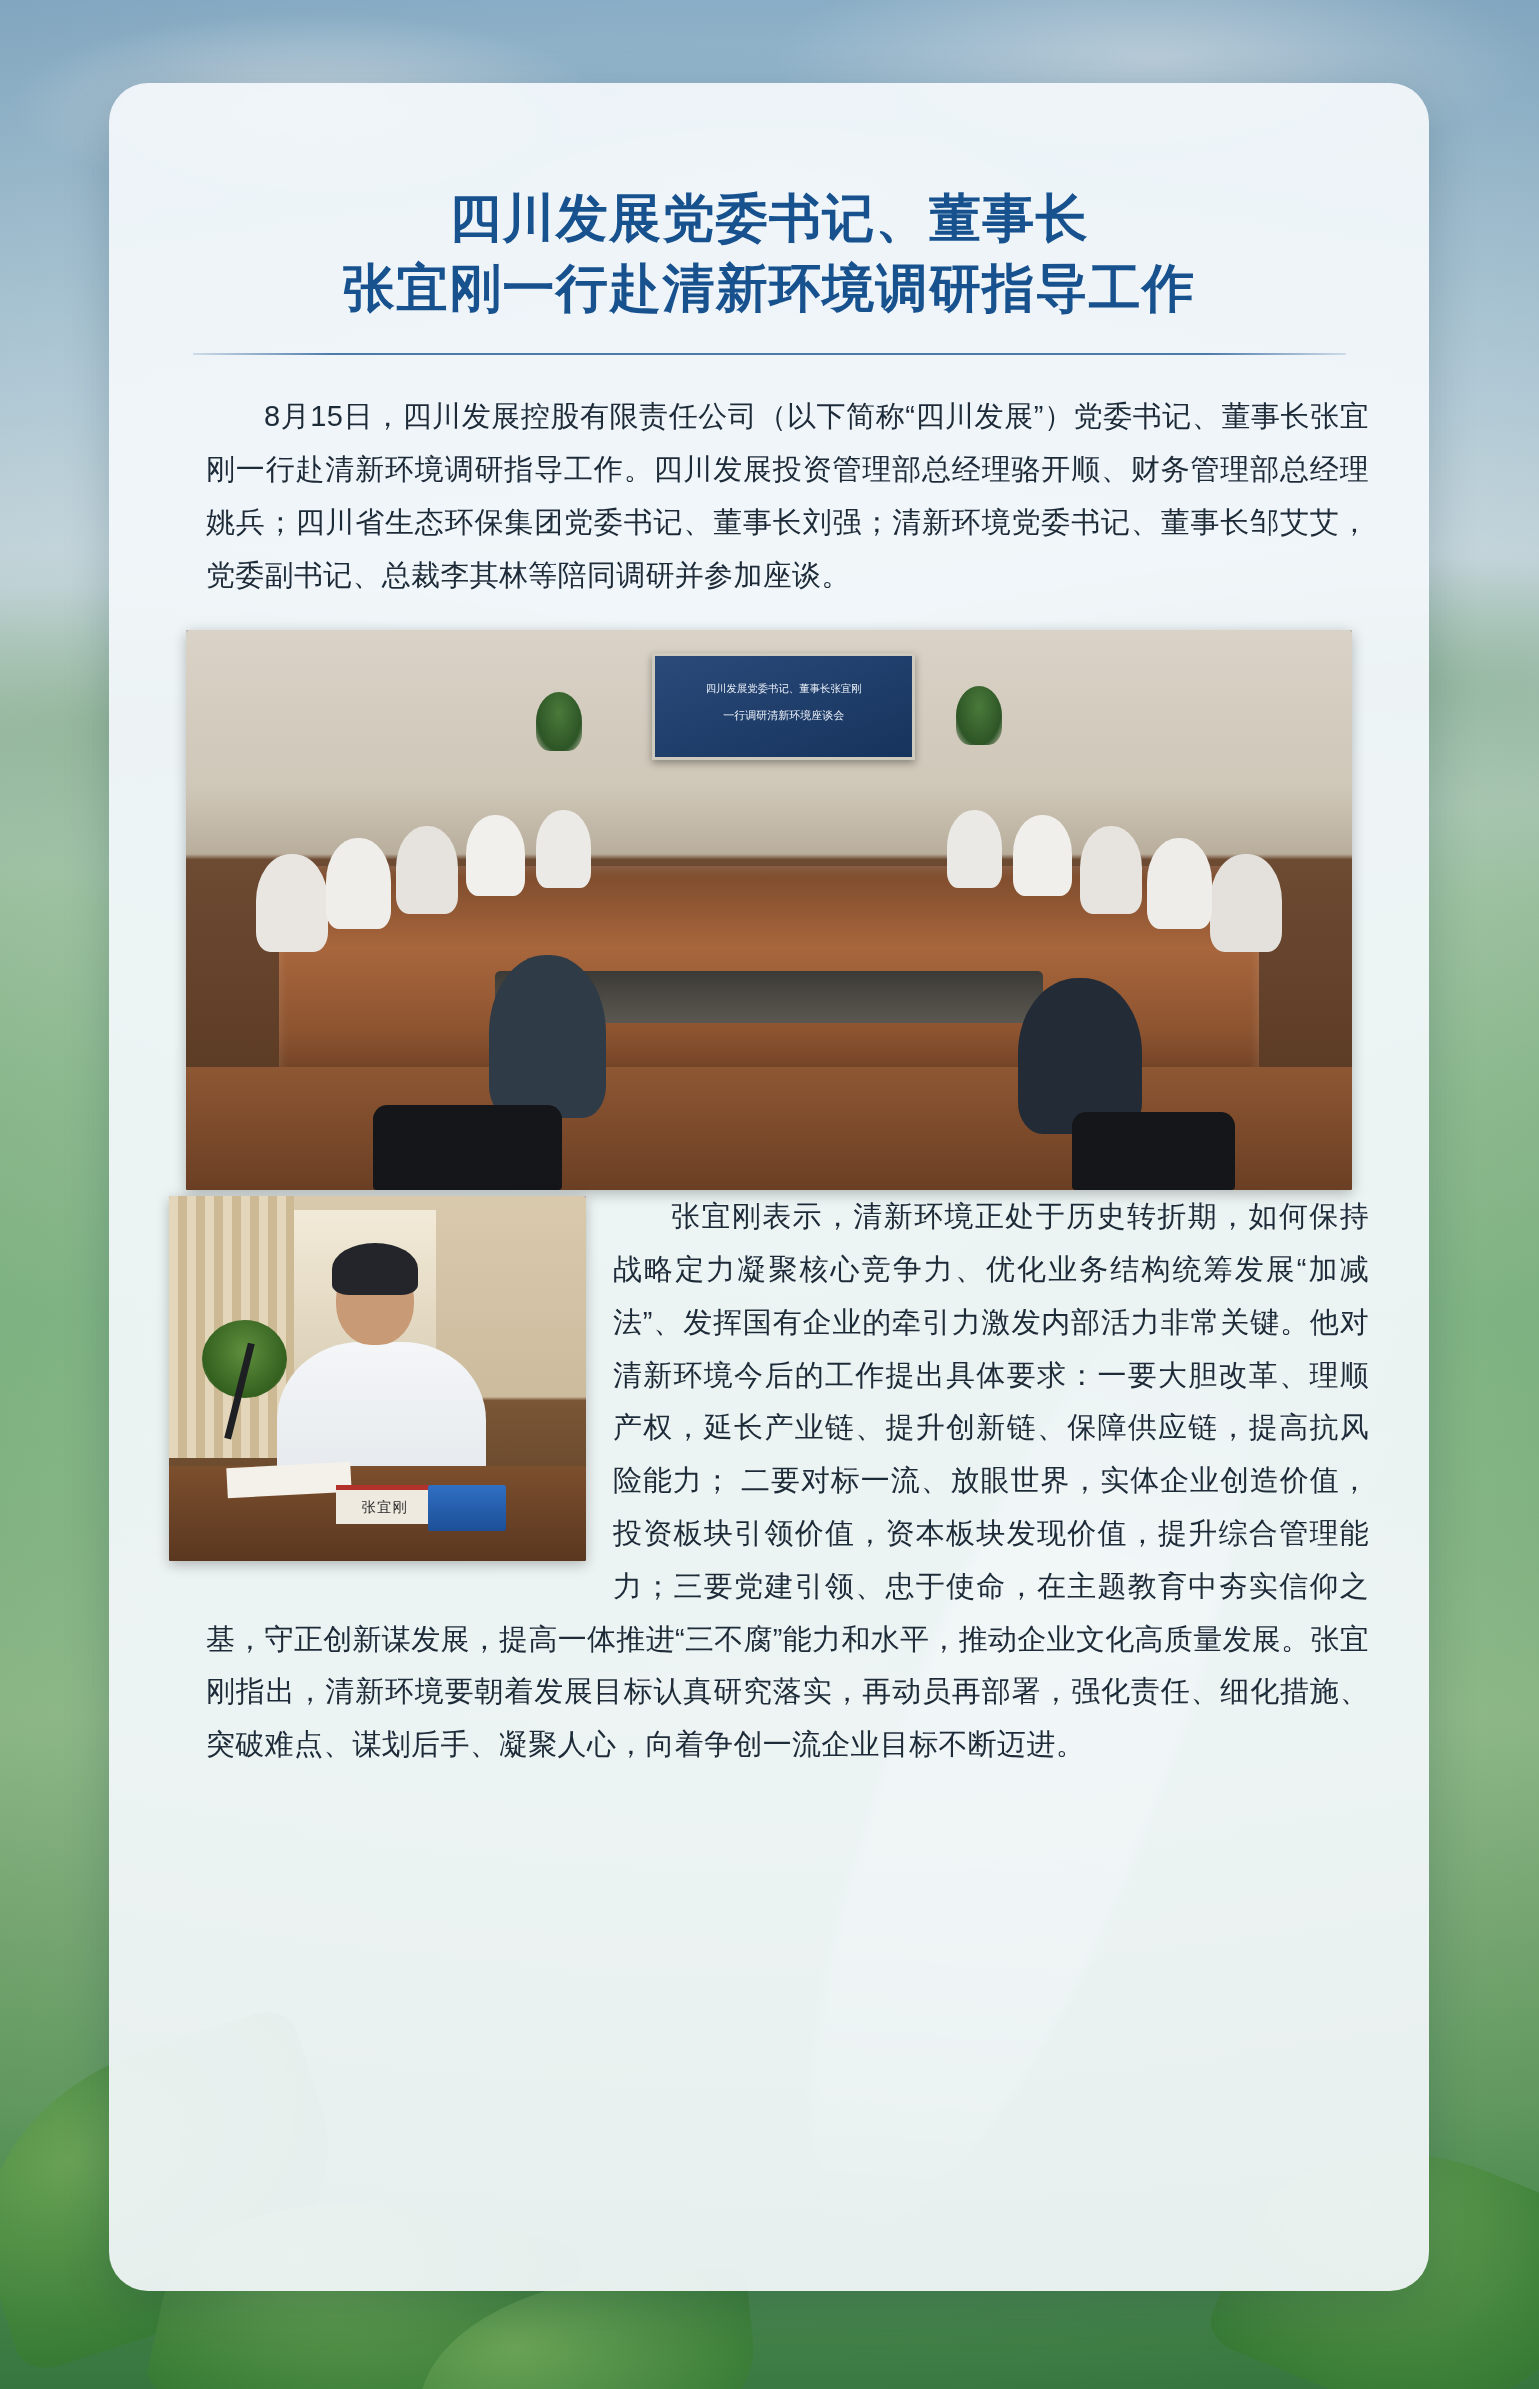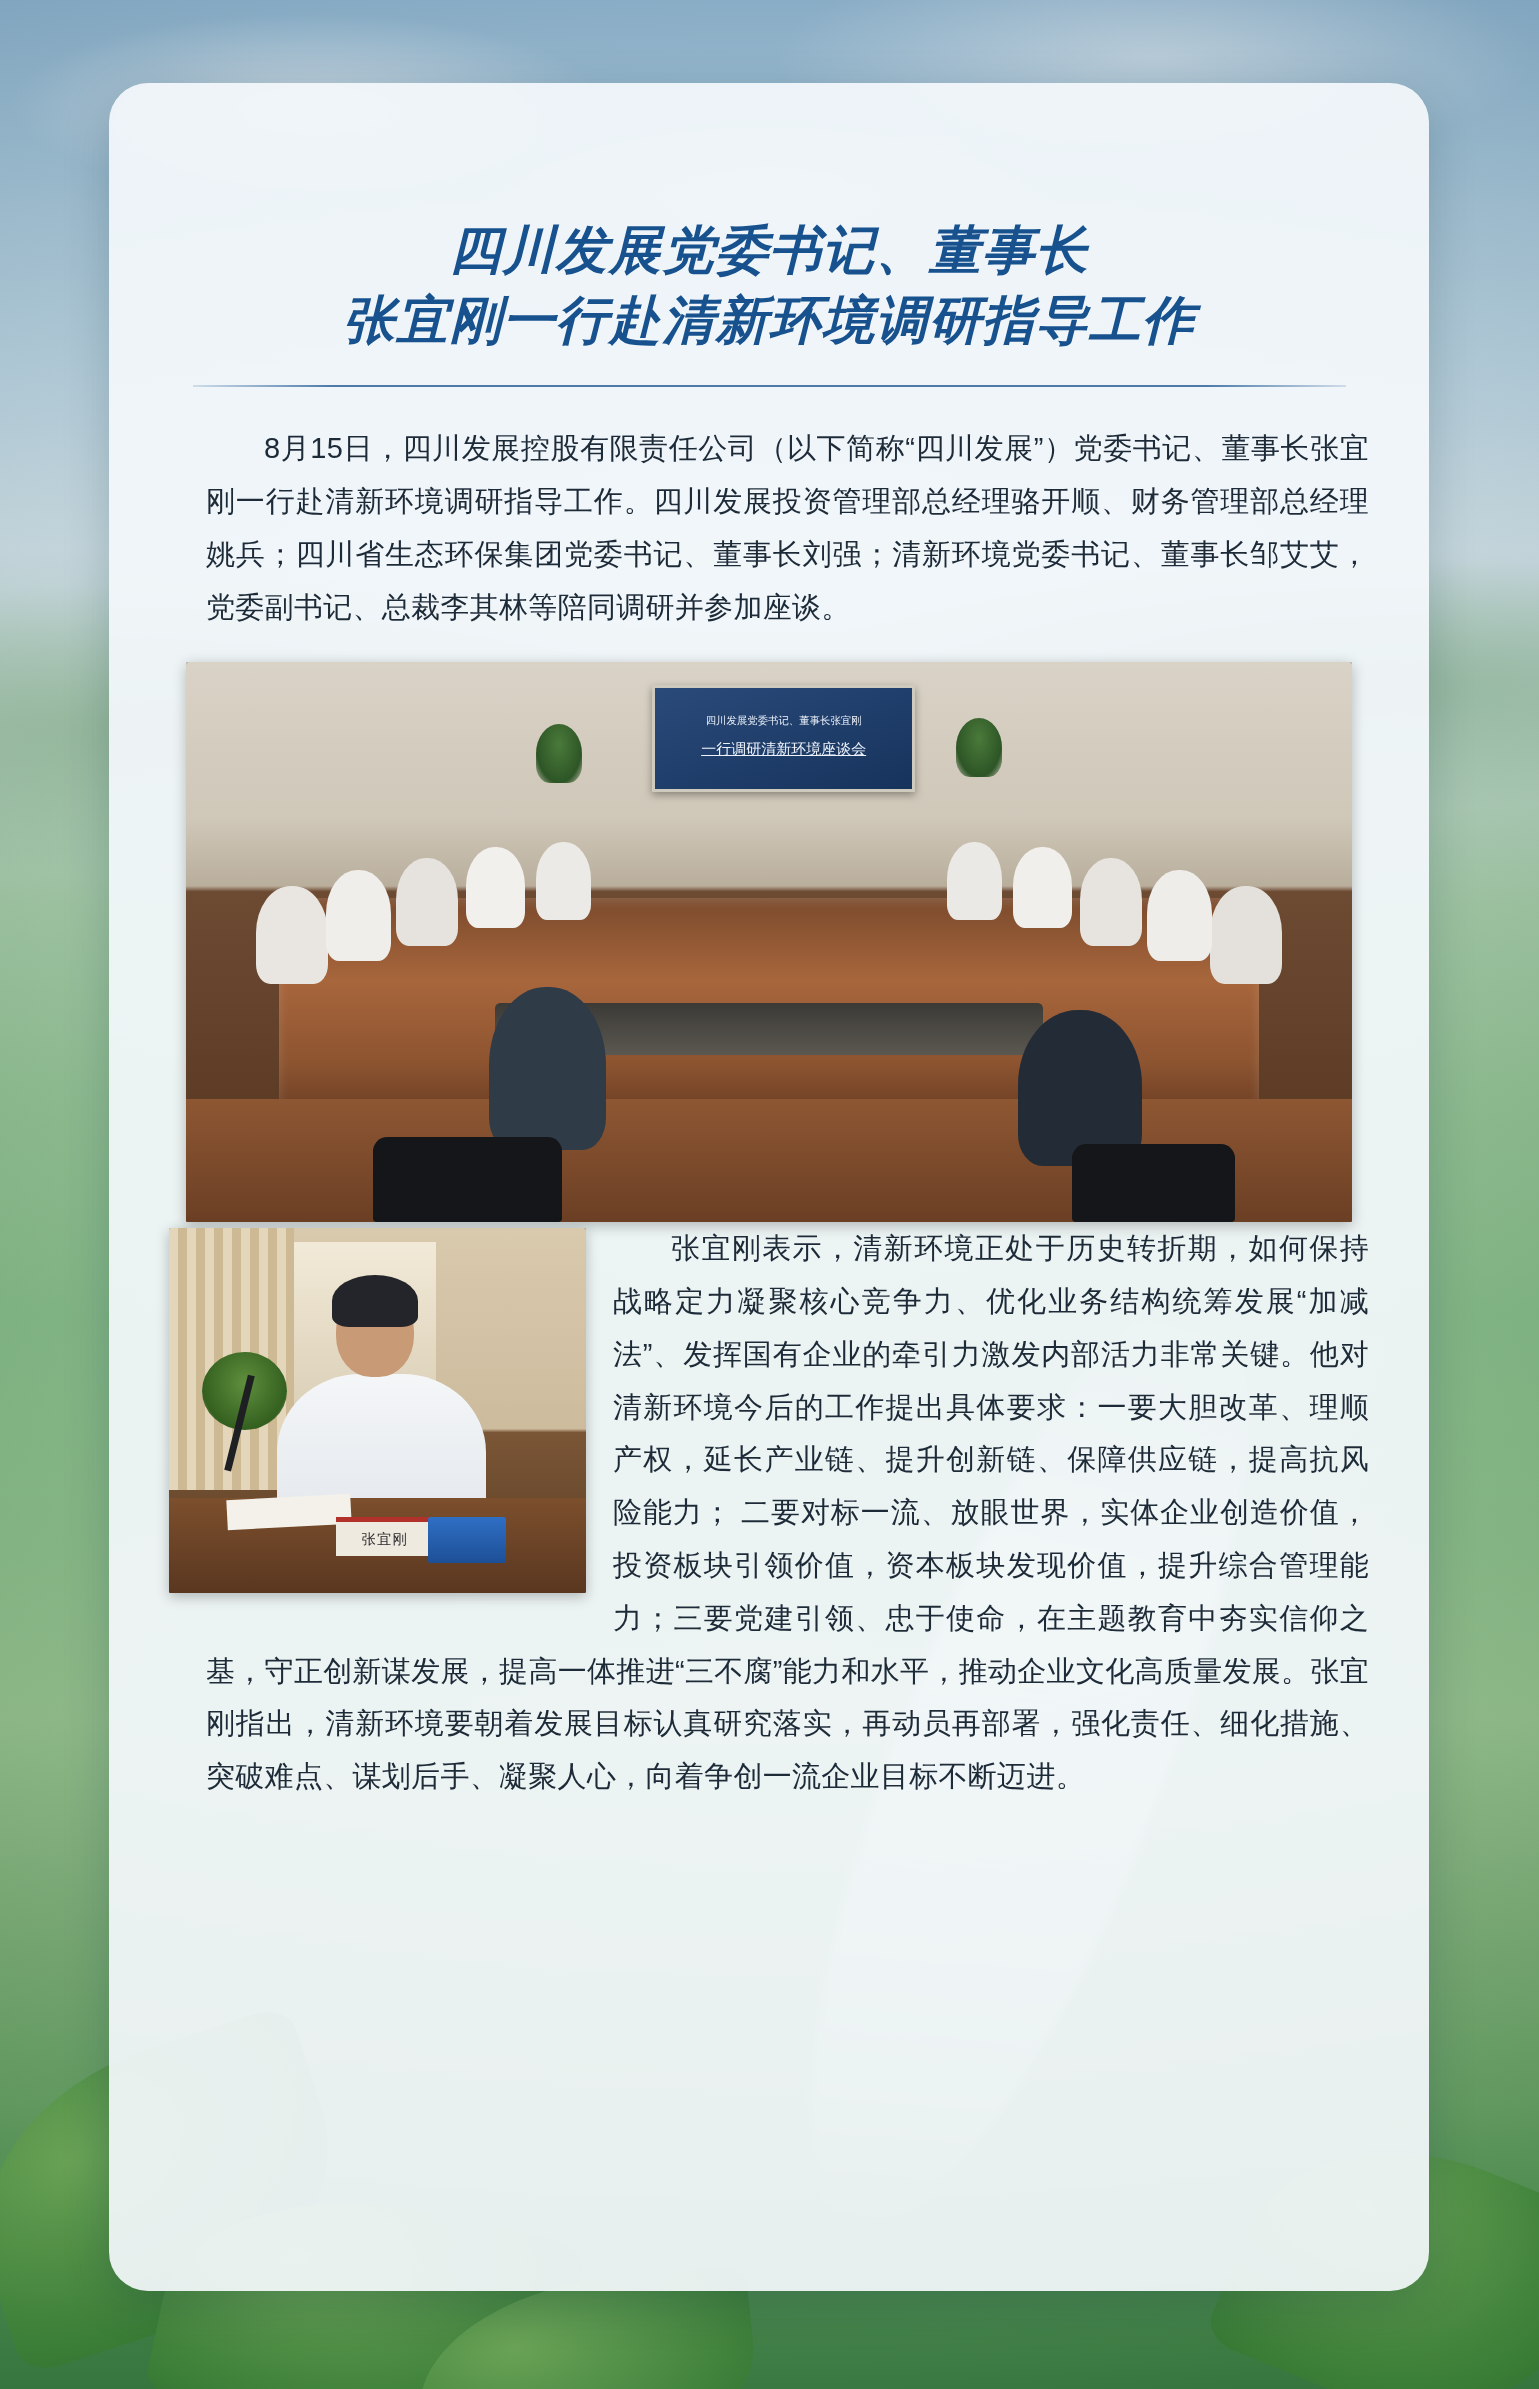--- a/index.html
+++ b/index.html
@@ -91,22 +91,21 @@
   }
   .card-inner {
     position: relative;
     width: 100%;
     height: 100%;
   }
 
   
   .title-block {
     text-align: center;
-    margin-top: 82px;
-    font-style: italic;
+    margin-top: 50px;
   }
   .title-line {
     color: #17528f;
     font-size: 52px;
     font-weight: bold;
     letter-spacing: 1.3px;
     line-height: 1.34;
     white-space: nowrap;
   }
   .title-rule {
@@ -155,21 +154,21 @@
   }
   .cr-screen-t1, .cr-screen-t2 {
     position: absolute; left: 8%; right: 8%;
     color: #eef3fb;
     font-size: 10.4px;
     text-align: center;
     white-space: nowrap;
     overflow: hidden;
   }
   .cr-screen-t1 { top: 26%; }
-  .cr-screen-t2 { top: 52%; font-size: 15px; text-decoration: underline; }
+  .cr-screen-t2 { top: 52%; font-size: 11px; }
   .cr-plant {
     position: absolute;
     width: 46px; height: 59px;
     background: radial-gradient(ellipse at 50% 35%, #4a7a3a, #2d5526 70%, rgba(45,85,38,0));
     border-radius: 50% 50% 30% 30%;
   }
   .cr-plant.p1 { left: 30%; top: 11%; }
   .cr-plant.p2 { left: 66%; top: 10%; }
   .cr-table {
     position: absolute;

